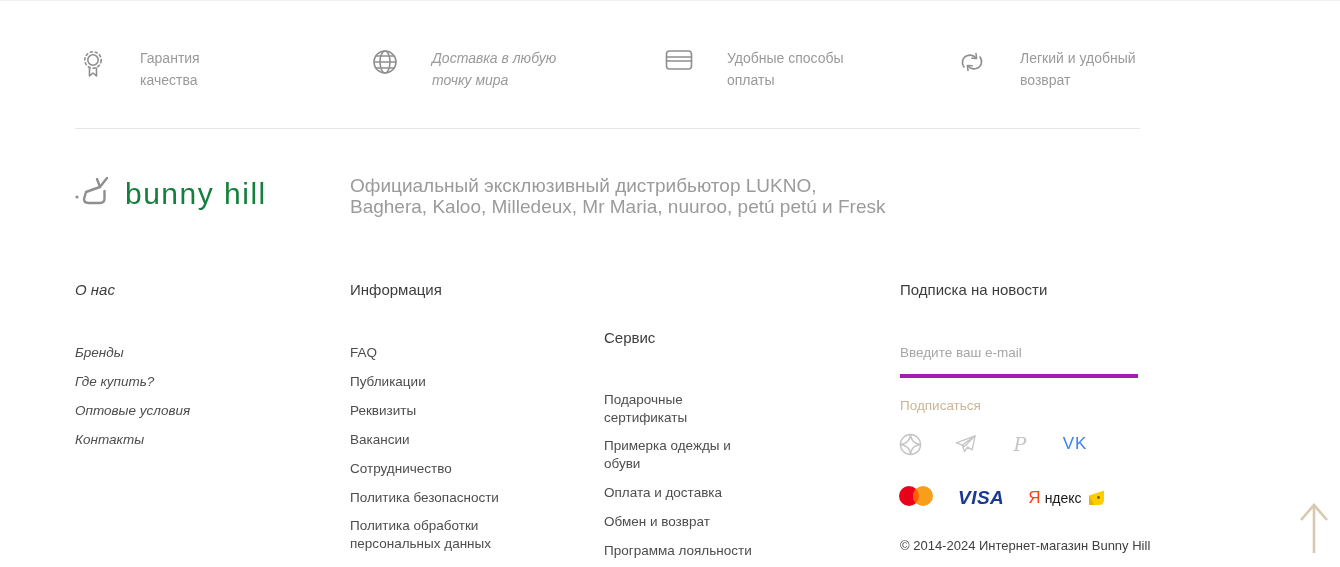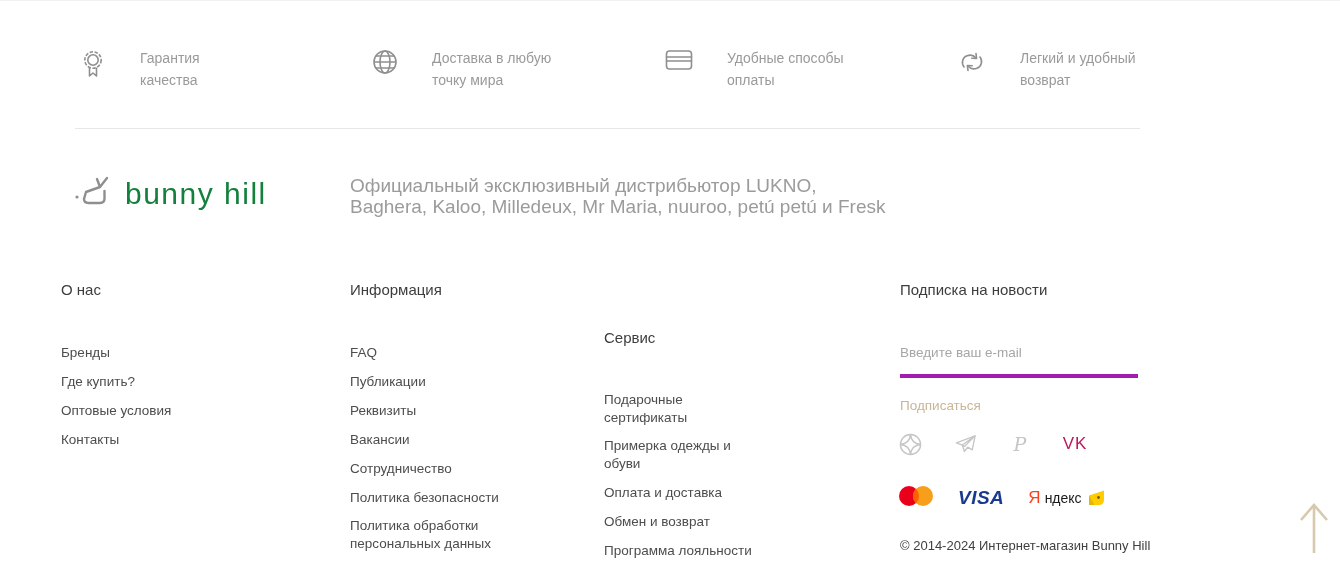--- a/index.html
+++ b/index.html
@@ -5,54 +5,54 @@
   * { margin: 0; padding: 0; box-sizing: border-box; }
   html, body { width: 1340px; height: 567px; background: #ffffff; overflow: hidden;
     font-family: "Liberation Sans", sans-serif; }
   .page { position: relative; width: 1340px; height: 420px; background: #fff; border-top: 1px solid #f2f2f2; }
 
   
   .feature { position: absolute; top: 46px; display: flex; align-items: flex-start; }
   .feature .f-icon { color: #8f8f8f; flex: 0 0 auto; margin-top: 2px; }
   .feature .f-label { color: #9a9a9a; font-size: 14px; line-height: 22px; margin-left: 34px; }
   .feature1 { left: 80px; } .feature1 .f-label { max-width: 95px; }
-  .feature2 { left: 372px; } .feature2 .f-label { max-width: 125px; }
+  .feature2 { left: 372px; } .feature2 .f-label { max-width: 125px; font-style: italic; }
   .feature3 { left: 665px; } .feature3 .f-label { max-width: 125px; }
   .feature4 { left: 958px; } .feature4 .f-label { max-width: 135px; }
 
   .divider { position: absolute; left: 75px; top: 127px; width: 1065px; height: 1px; background: #e7e7e7; }
 
   
   .logo { position: absolute; left: 73px; top: 170px; display: flex; align-items: center; cursor: pointer; }
   .logo .bunny-svg { color: #8f8f8f; }
   .logo .logo-text { color: #15803d; font-size: 30px; letter-spacing: 1.5px; margin-left: 10px; font-weight: 400; }
   .brand-desc { position: absolute; left: 350px; top: 174px; width: 545px; color: #9b9b9b;
     font-size: 19px; line-height: 21px; }
 
   
   .col { position: absolute; top: 280px; width: 260px; }
-  .col-1 { left: 61px; } .col-2 { left: 350px; } .col-3 { left: 604px; margin-top: 48px; } .col-4 { left: 900px; width: 238px; }
+  .col-1 { left: 75px; font-style: italic; } .col-2 { left: 350px; } .col-3 { left: 604px; margin-top: 48px; } .col-4 { left: 900px; width: 238px; }
   .col-title { color: #3d3d3d; font-size: 15px; font-weight: 500; margin-bottom: 45px; }
   .col ul { list-style: none; }
   .col ul li { margin-bottom: 10px; }
   .col ul li a { color: #4d4d4d; font-size: 13.5px; line-height: 18px; text-decoration: none; cursor: pointer;
     display: inline-block; max-width: 160px; }
 
   
   .subscribe-input { width: 100%; border: none; border-bottom: 4px solid #a21caf; outline: none;
     font-size: 13.5px; color: #555; padding: 4px 0 14px 0; margin-top: -12px; background: transparent;
     font-family: "Liberation Sans", sans-serif; }
   .subscribe-input::placeholder { color: #a6a6a6; opacity: 1; }
   .subscribe-btn { display: inline-block; margin-top: 20px; font-size: 13.5px; color: #c9b596;
     text-decoration: none; cursor: pointer; }
 
   .socials { position: absolute; left: 898px; top: 431px; display: flex; align-items: center; gap: 31px; }
   .social-link { color: #c6c6c6; display: inline-flex; align-items: center; justify-content: center;
     width: 24px; height: 24px; cursor: pointer; }
-  .vk-text { font-size: 17px; letter-spacing: 1px; color: #be185d; font-weight: 500; }
+  .vk-text { font-size: 17px; letter-spacing: 1px; color: #3b82f6; font-weight: 500; }
   .pin-text { font-size: 19px; color: #c6c6c6; font-family: "DejaVu Serif", serif; font-style: italic; }
 
   .payments { position: absolute; left: 898px; top: 482px; display: flex; align-items: center; gap: 24px; height: 30px; }
   .visa-text { color: #1a3a8f; font-size: 19px; font-weight: bold; font-style: italic; letter-spacing: 0.5px; }
   .yandex { display: flex; align-items: center; gap: 5px; }
   .yandex .ya-first { color: #fc3f1d; font-size: 17px; font-weight: 500; }
   .yandex .ya-rest { color: #1a1a1a; font-size: 14px; font-weight: 500; margin-left: -1px; }
 
   .copyright { position: absolute; left: 900px; top: 537px; color: #404040; font-size: 13px; }
 

